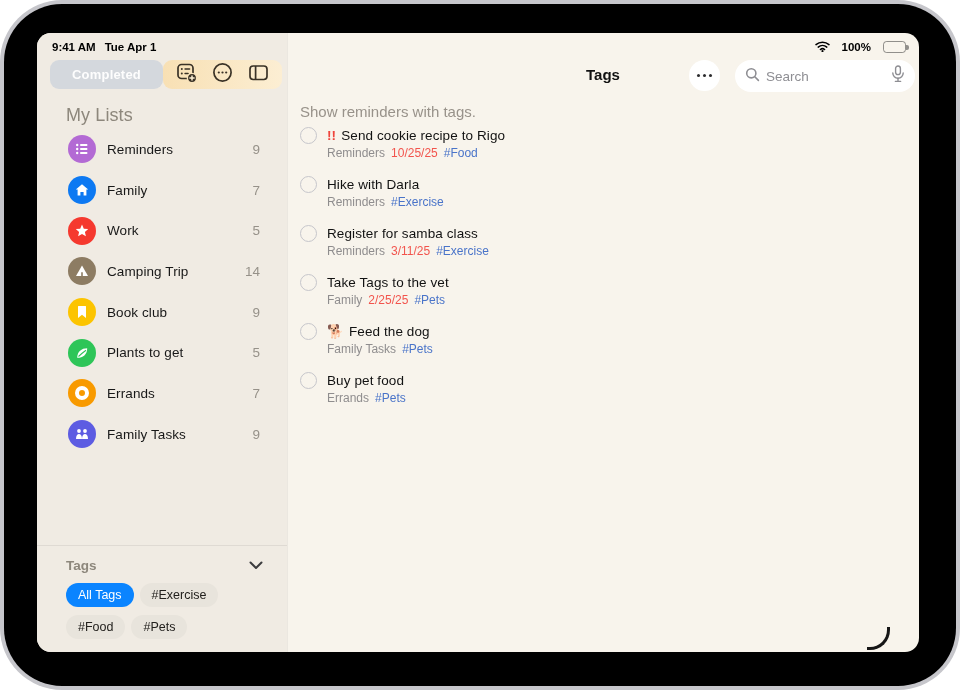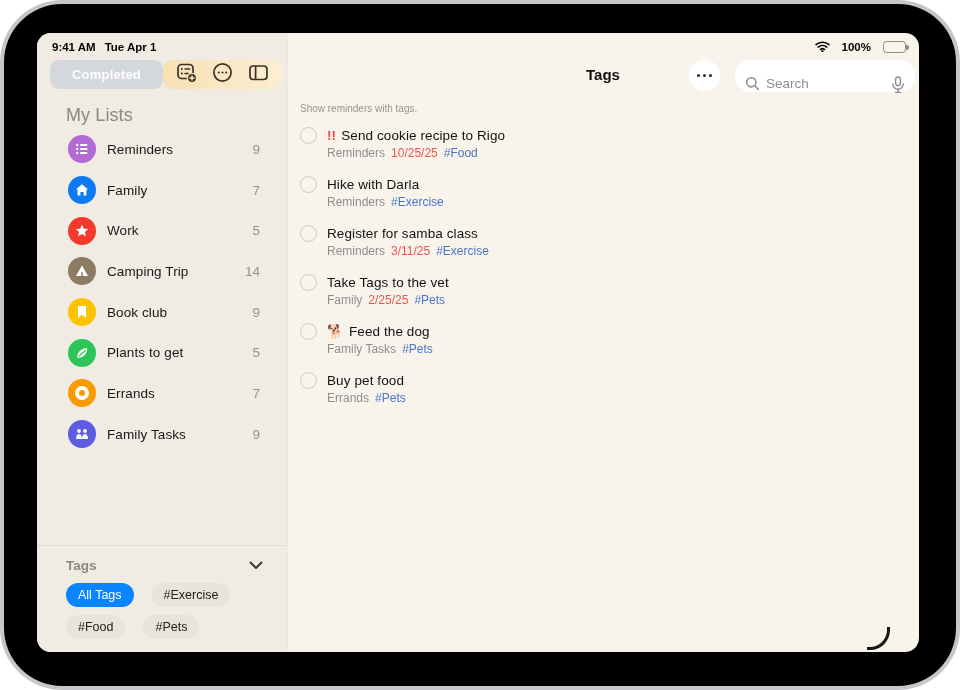--- a/index.html
+++ b/index.html
@@ -44,39 +44,39 @@
   .srow { height:40.7px; display:flex; align-items:center; padding-left:31px; cursor:default; }
   .licon { width:28px; height:28px; border-radius:50%; flex:0 0 28px;
            display:flex; align-items:center; justify-content:center; }
   .llabel { margin-left:11px; font-size:13.5px; color:#181818; letter-spacing:.1px; }
   .lcount { margin-left:auto; margin-right:27px; font-size:13.5px; color:#969189; }
 
   .tags-section { position:absolute; left:0; right:0; top:512px; border-top:1px solid rgba(0,0,0,.07); }
   .tags-header { display:flex; align-items:center; justify-content:space-between;
                  padding:10px 24px 0 29px; }
   .tags-title { font-size:13.5px; font-weight:600; color:#8d877c; }
-  .chips { display:flex; flex-wrap:wrap; gap:8px 18px; padding:9px 20px 0 29px; }
+  .chips { display:flex; flex-wrap:wrap; gap:8px 6px; padding:9px 20px 0 29px; }
   .chip { height:24px; padding:0 12px; border-radius:12px; background:#e8e4dc;
           display:flex; align-items:center; font-size:12.5px; color:#23211e; font-weight:500; }
   .chip.selected { background:var(--accent-blue); color:#fff; }
 
   
   .main-header-title { position:absolute; left:250px; right:0; top:33px; text-align:center;
                        font-size:15px; font-weight:700; color:#111; z-index:5; }
   .more-btn { position:absolute; left:652px; top:27px; width:31px; height:31px; border-radius:50%;
               background:#fff; display:flex; align-items:center; justify-content:center; gap:2.5px; }
   .more-btn i { width:3.2px; height:3.2px; border-radius:50%; background:#2c2c2e; }
   .search-field { position:absolute; left:698px; top:27px; width:180px; height:31px;
-                  background:#fff; border-radius:16px; display:flex; align-items:flex-start;
+                  background:#fff; border-radius:16px; display:flex; align-items:center;
                   padding:16px 10px; gap:6px; }
   .search-field input { flex:1; border:none; outline:none; background:transparent;
                         font-size:13.5px; color:#333; font-family:"Liberation Sans",sans-serif; min-width:0; }
   .search-field input::placeholder { color:#8e8e93; }
 
-  .main-desc { position:absolute; left:263px; top:70px; font-size:10px; color:#98928a; }
+  .main-desc { position:absolute; left:263px; top:70px; font-size:15px; color:#98928a; }
 
   .reminders-list { position:absolute; left:263px; top:94px; width:420px; }
   .mrow { display:flex; align-items:flex-start; margin-bottom:15px; min-height:34px; }
   .chk { width:17px; height:17px; border:1.5px solid #c6c6cb; border-radius:50%;
          flex:0 0 17px; margin-right:10px; margin-top:0; }
   .mtitle { font-size:13.5px; line-height:17px; color:#121212; display:flex; gap:5px; letter-spacing:.1px; }
   .prio { color:var(--priority-red); font-weight:700; }
   .prio:empty, .emoji:empty { display:none; }
   .msub { margin-top:2px; font-size:12px; line-height:15px; display:flex; gap:6px; }
   .slist { color:#8f8d8e; }

